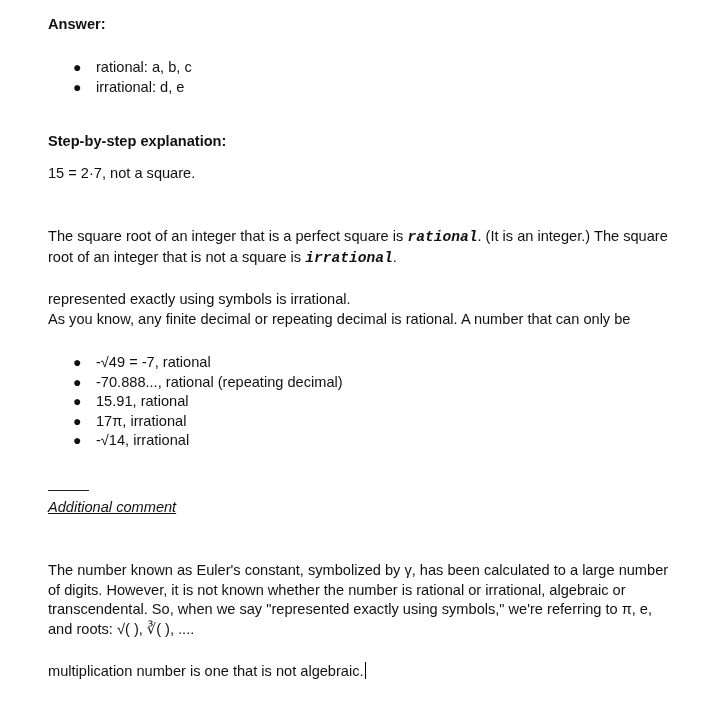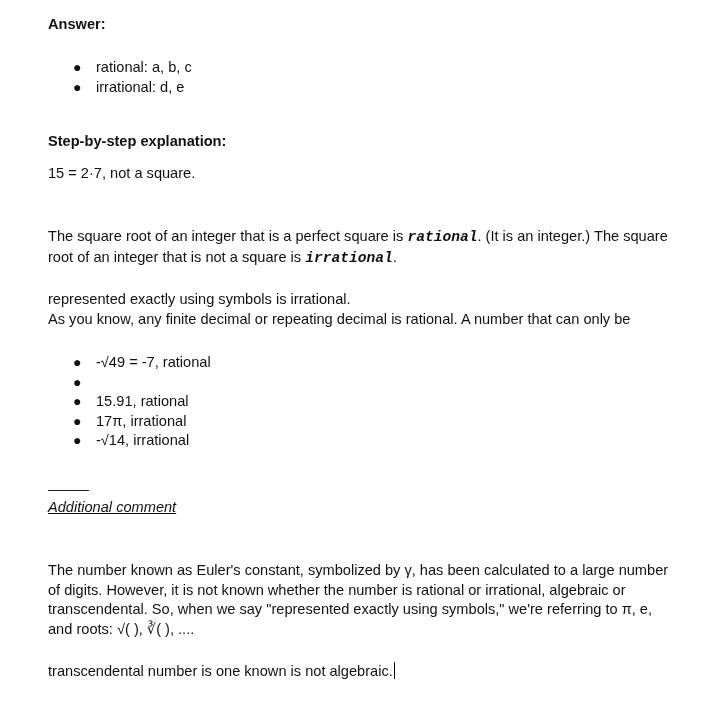--- a/index.html
+++ b/index.html
@@ -106,20 +106,21 @@
     <div>As you know, any finite decimal or repeating decimal is rational. A number that can only be</div>
   </div>
 
   <ul class="bullets block" style="top:353px;">
     <li>
       <span class="bullet">●</span>
       <span>-√49 = -7, rational</span>
     </li>
     <li>
       <span class="bullet">●</span>
+      <span>-70.888..., rational (repeating decimal)</span>
     </li>
     <li>
       <span class="bullet">●</span>
       <span>15.91, rational</span>
     </li>
     <li>
       <span class="bullet">●</span>
       <span>17π, irrational</span>
     </li>
     <li>
@@ -133,16 +134,16 @@
   <div class="block italic-label" style="top:498px;text-decoration:underline;">Additional comment</div>
 
   <div class="block" style="top:561px;">
     <div>The number known as Euler's constant, symbolized by γ, has been calculated to a large number</div>
     <div>of digits. However, it is not known whether the number is rational or irrational, algebraic or</div>
     <div>transcendental. So, when we say "represented exactly using symbols," we're referring to π, e,</div>
     <div>and roots: √( ), ∛( ), ....</div>
   </div>
 
   <div class="block" style="top:662px;">
-    <div><span>transcendental number is one known is not algebraic.</span><span class="cursor"></span></div>
+    <div><span>multiplication number is one that is not algebraic.</span><span class="cursor"></span></div>
   </div>
 
 </div>
 
 </body></html>

